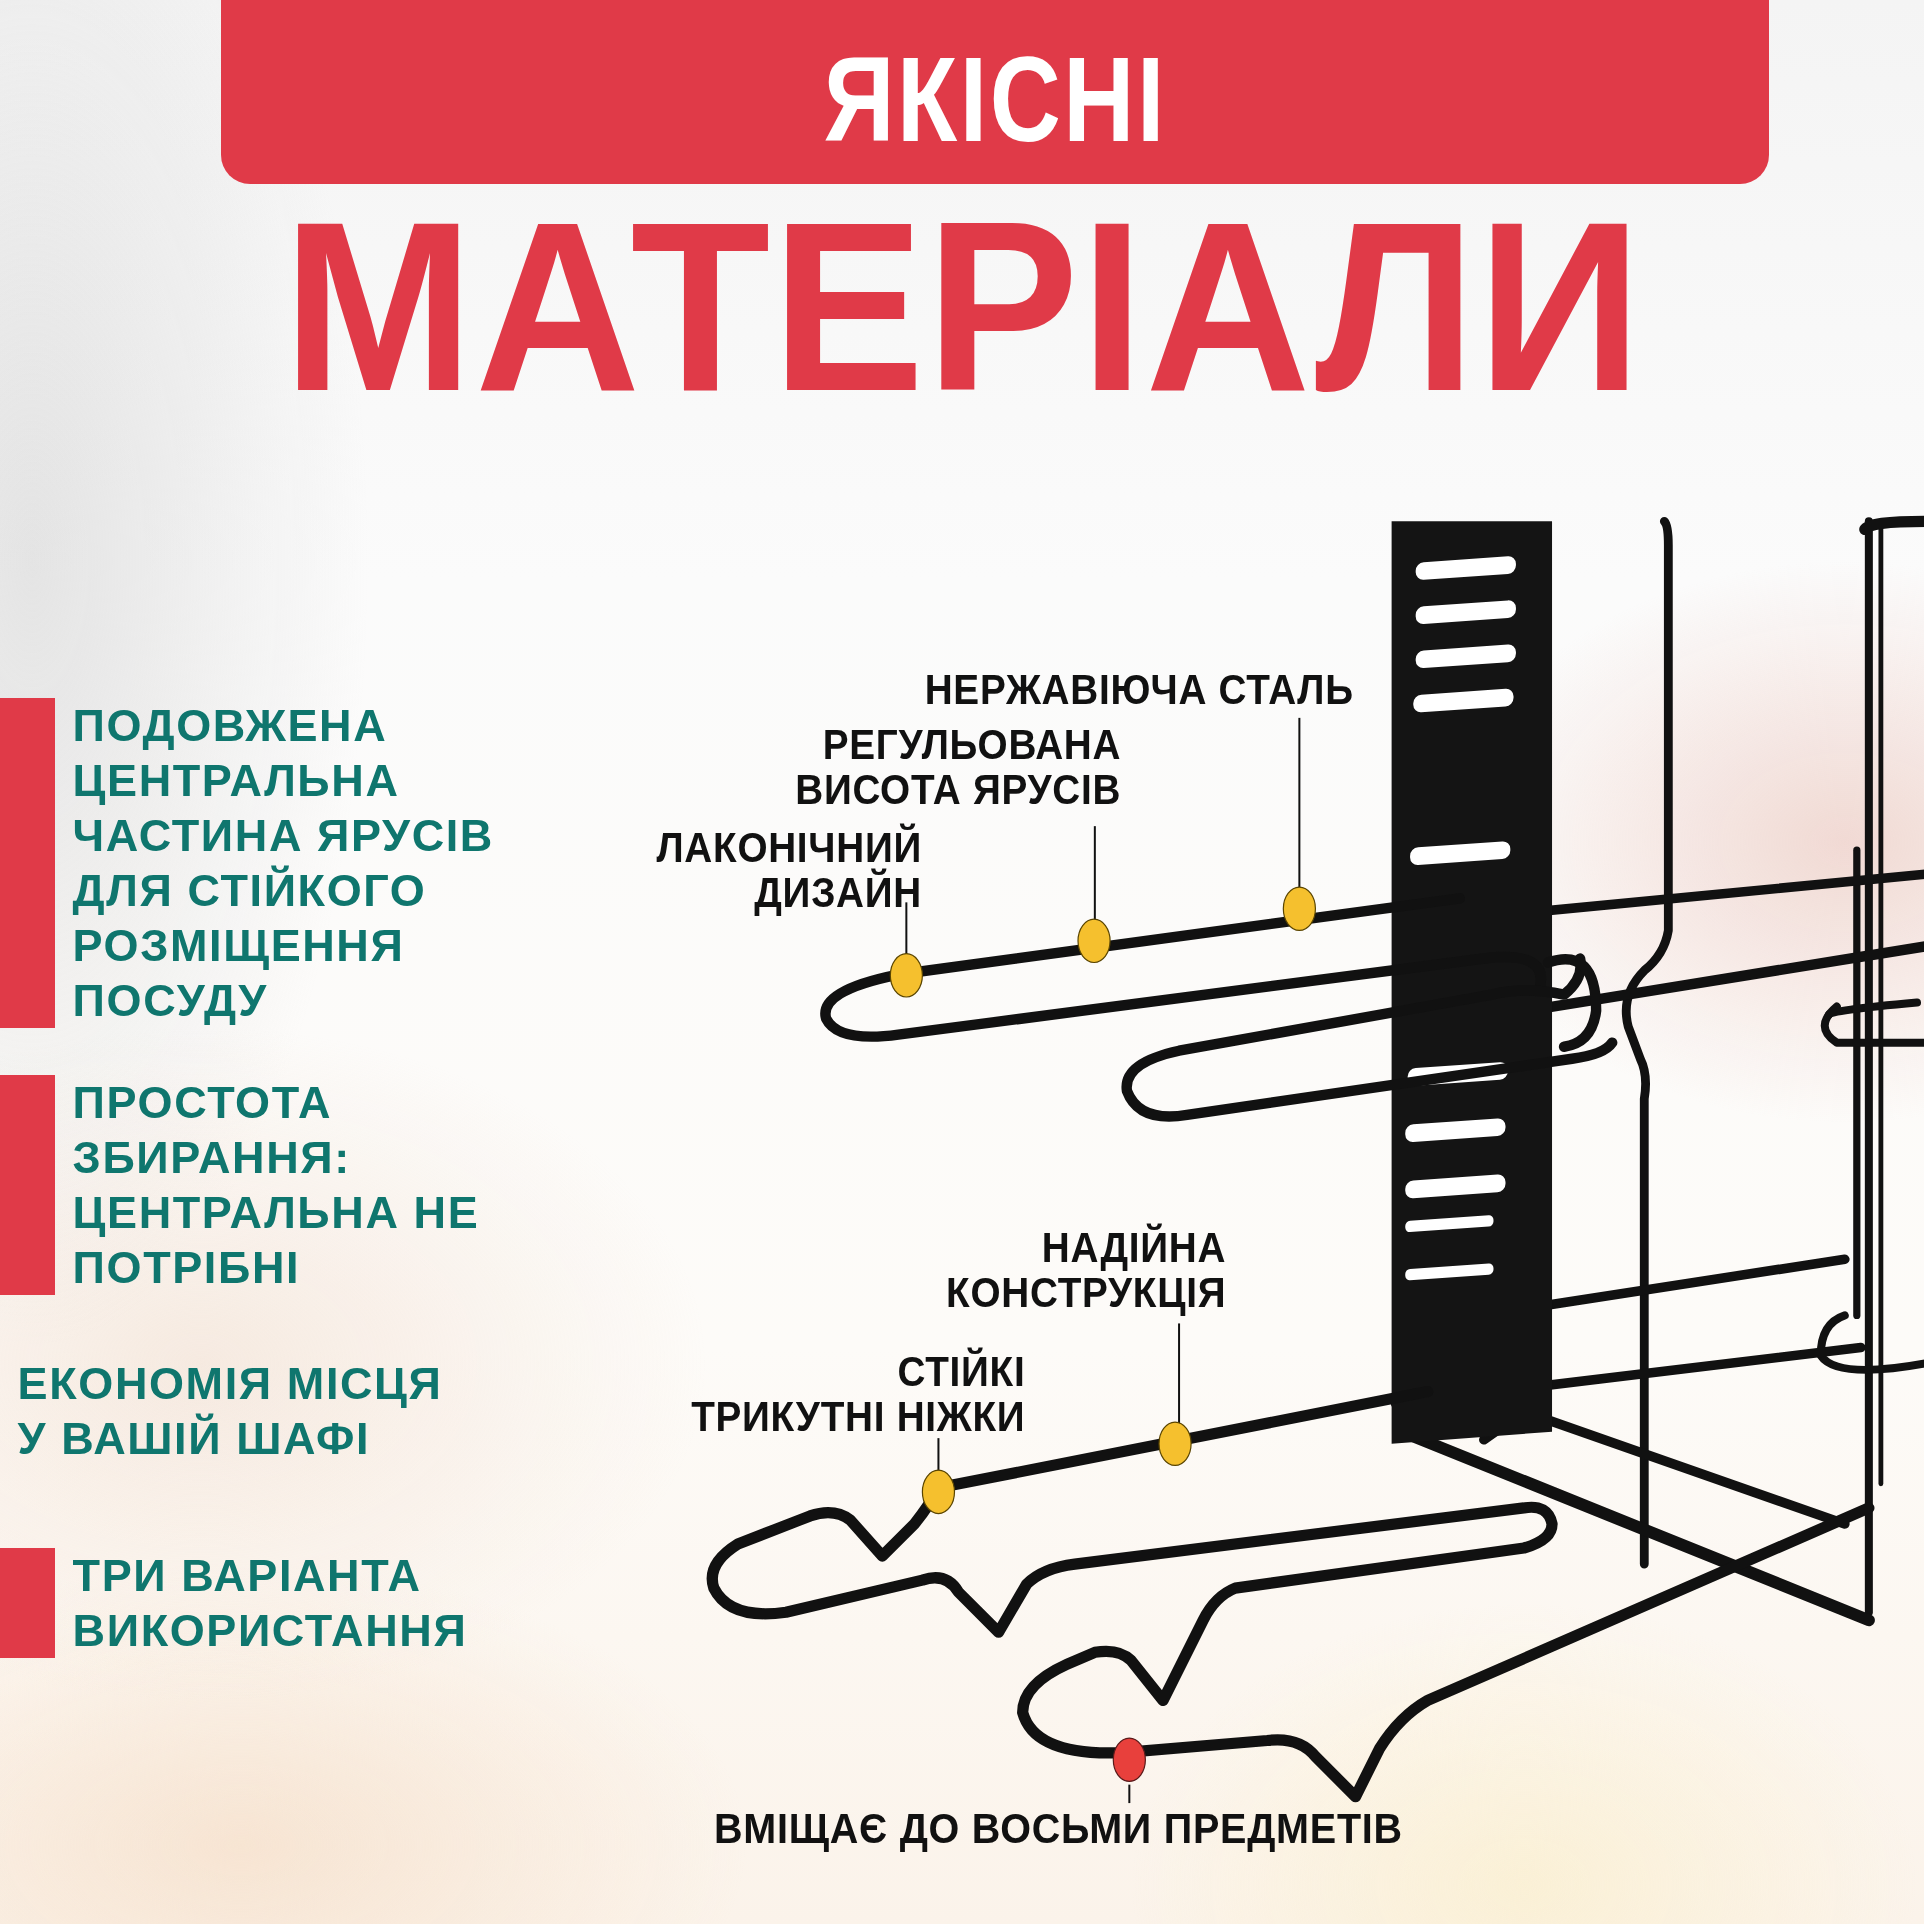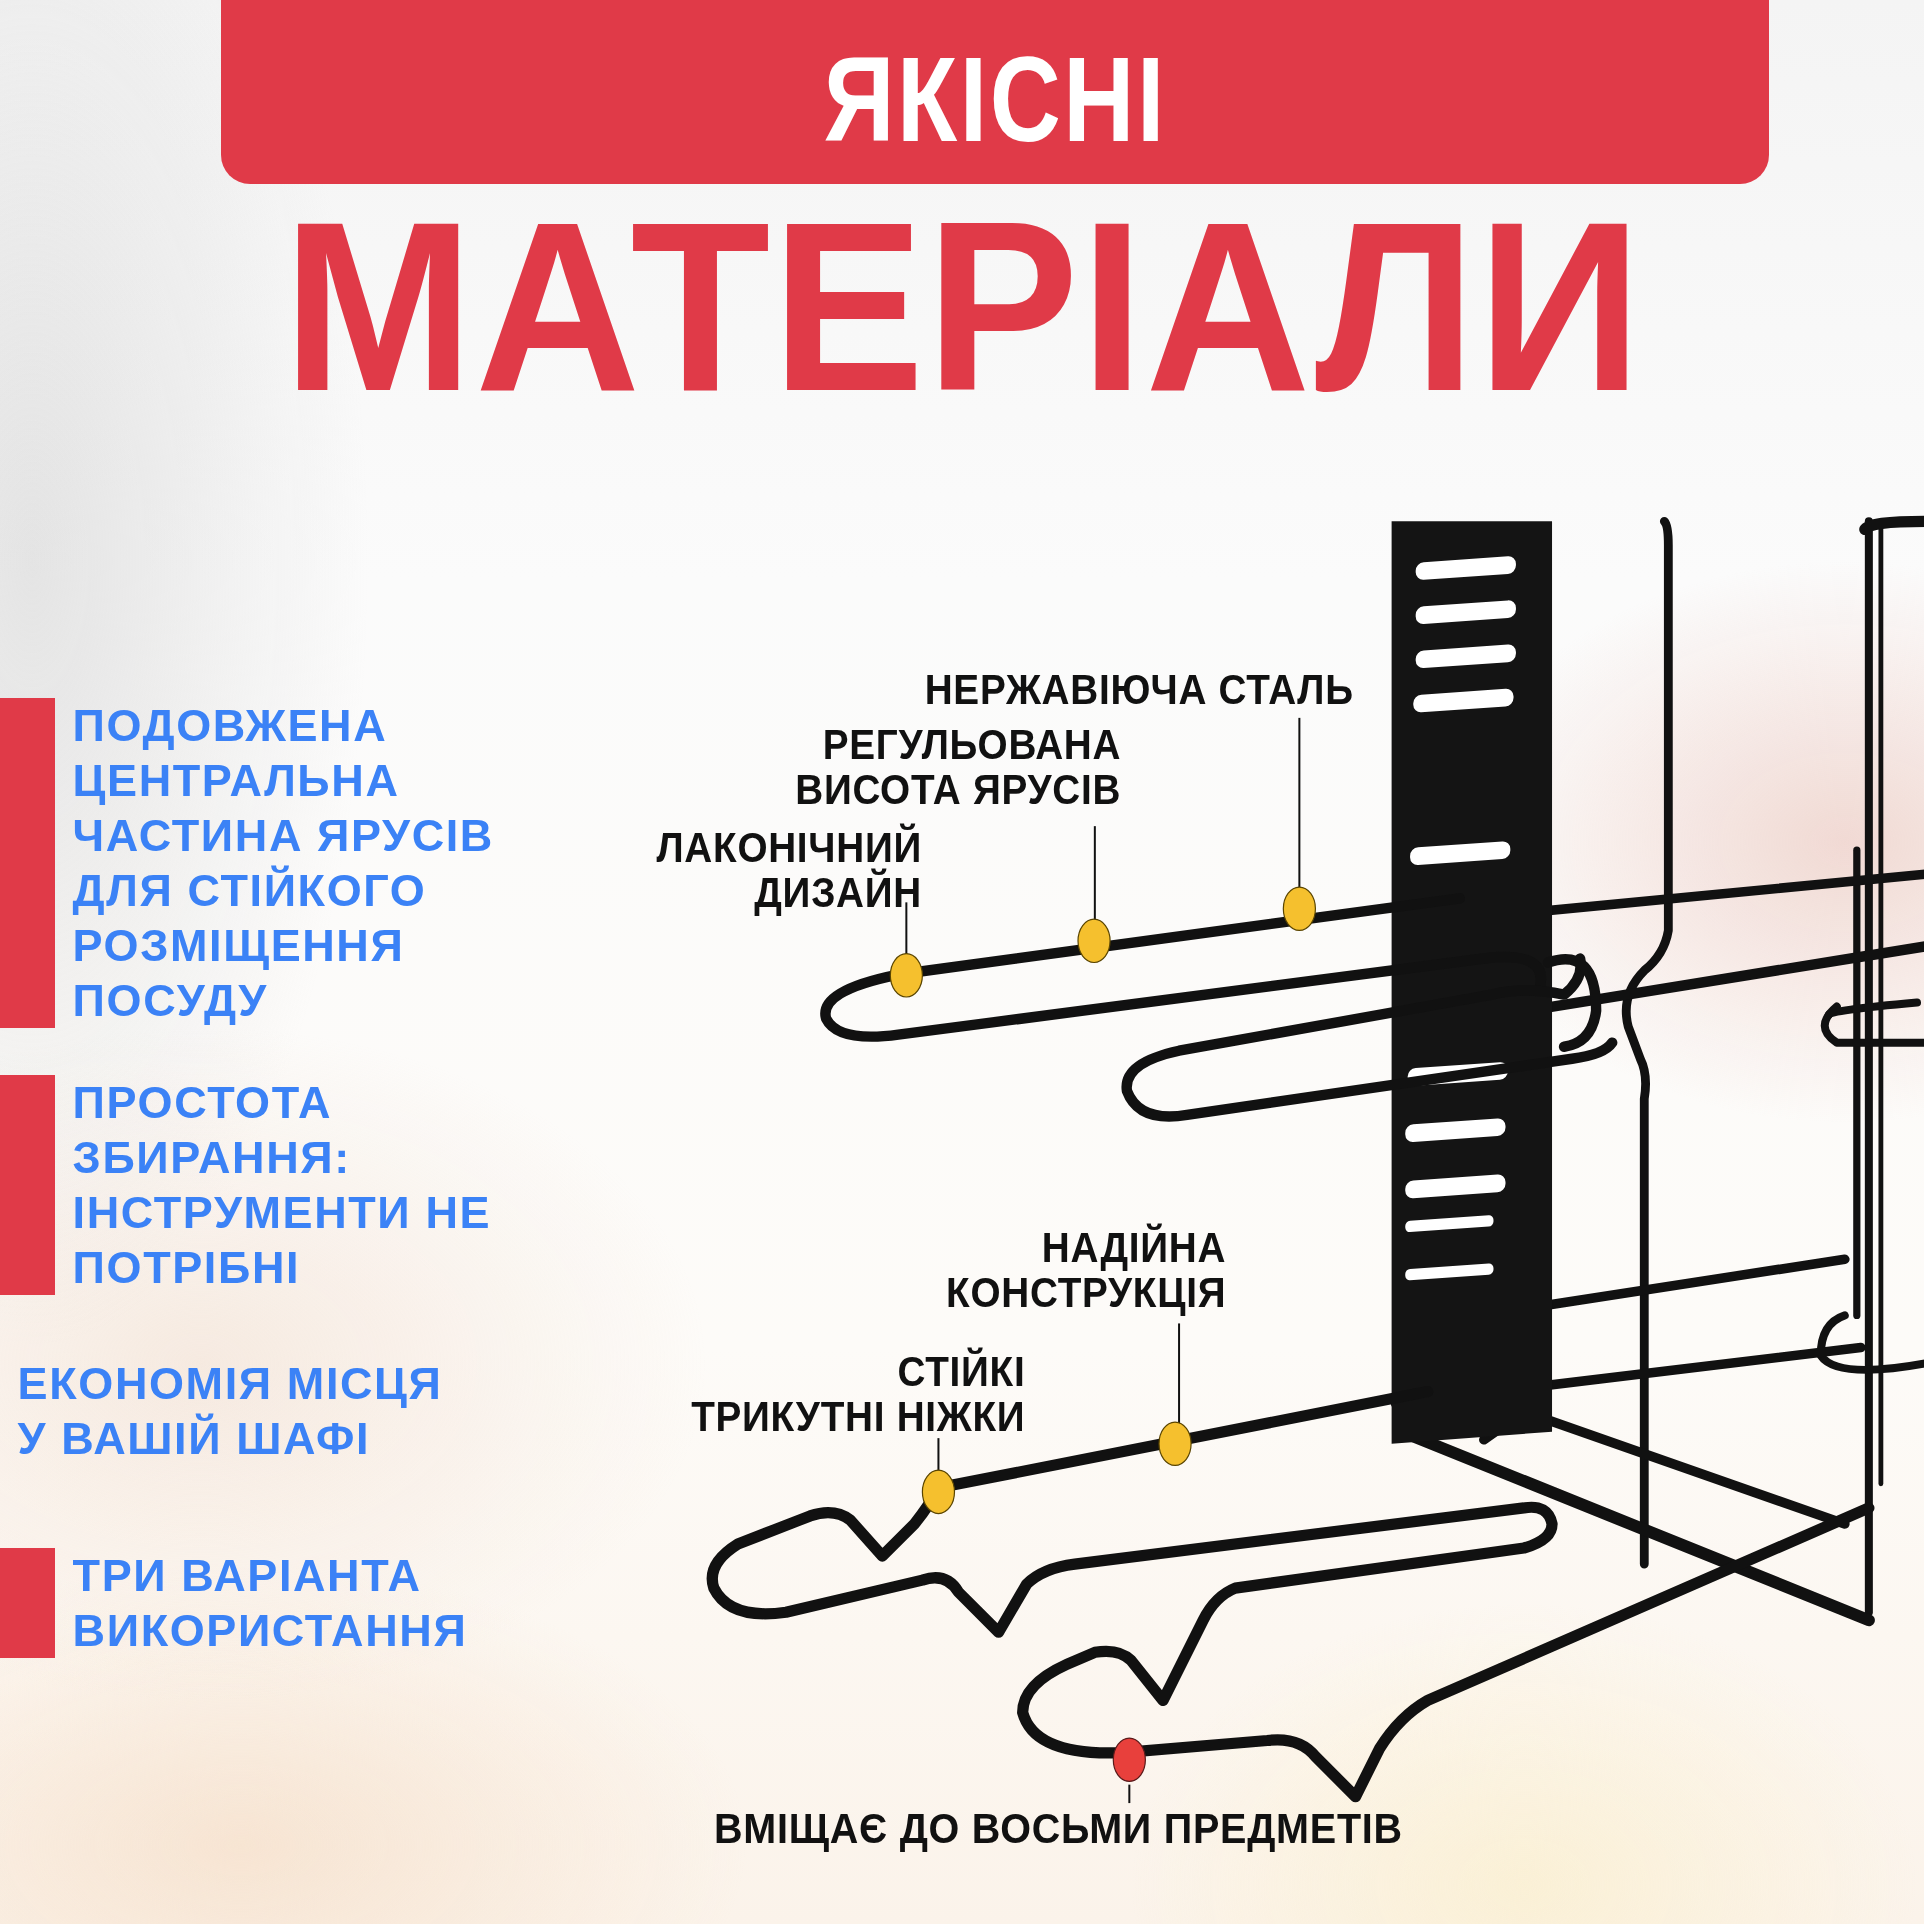--- a/index.html
+++ b/index.html
@@ -27,21 +27,21 @@
       position: absolute; left: 217px; top: 186px; width: 1492px; height: 241px;
       color: #e03a48; font-weight: 700; font-size: 241px; line-height: 1;
       text-align: center; letter-spacing: 1.6px;
       transform: scaleX(0.95); transform-origin: center;
     }
     .feature {
       position: absolute; left: 0; display: flex; align-items: stretch;
     }
     .feature-bar { width: 55px; background: #e03a48; }
     .feature-text {
-      margin-left: 17.6px; color: #3b82f6; font-size: 45px; font-weight: 700;
+      margin-left: 17.6px; color: #0f766e; font-size: 45px; font-weight: 700;
       line-height: 55px; letter-spacing: 1.6px; white-space: pre-line;
     }
     .product { position: absolute; left: 0; top: 0; width: 1925px; height: 1925px; }
     .callout-label {
       position: absolute; color: #111111; font-weight: 700; font-size: 43px;
       line-height: 45px; letter-spacing: 0.8px; white-space: pre-line; text-align: right;
       transform: scaleX(0.9); transform-origin: right center;
     }
     .callout-bottom {
       position: absolute; color: #111111; font-weight: 700; font-size: 43px;
@@ -63,21 +63,21 @@
 ЦЕНТРАЛЬНА
 ЧАСТИНА ЯРУСІВ
 ДЛЯ СТІЙКОГО
 РОЗМІЩЕННЯ
 ПОСУДУ</div>
 </div>
 <div class="feature" style="top:1075px;">
   <div class="feature-bar"></div>
   <div class="feature-text">ПРОСТОТА
 ЗБИРАННЯ:
-ІНСТРУМЕНТИ НЕ
+ЦЕНТРАЛЬНА НЕ
 ПОТРІБНІ</div>
 </div>
 <div class="feature" style="top:1356px;flex-direction:column;">
   <div class="feature-bar"></div>
   <div class="feature-text">ЕКОНОМІЯ МІСЦЯ
 У ВАШІЙ ШАФІ</div>
 </div>
 <div class="feature" style="top:1548px;">
   <div class="feature-bar"></div>
   <div class="feature-text">ТРИ ВАРІАНТА

